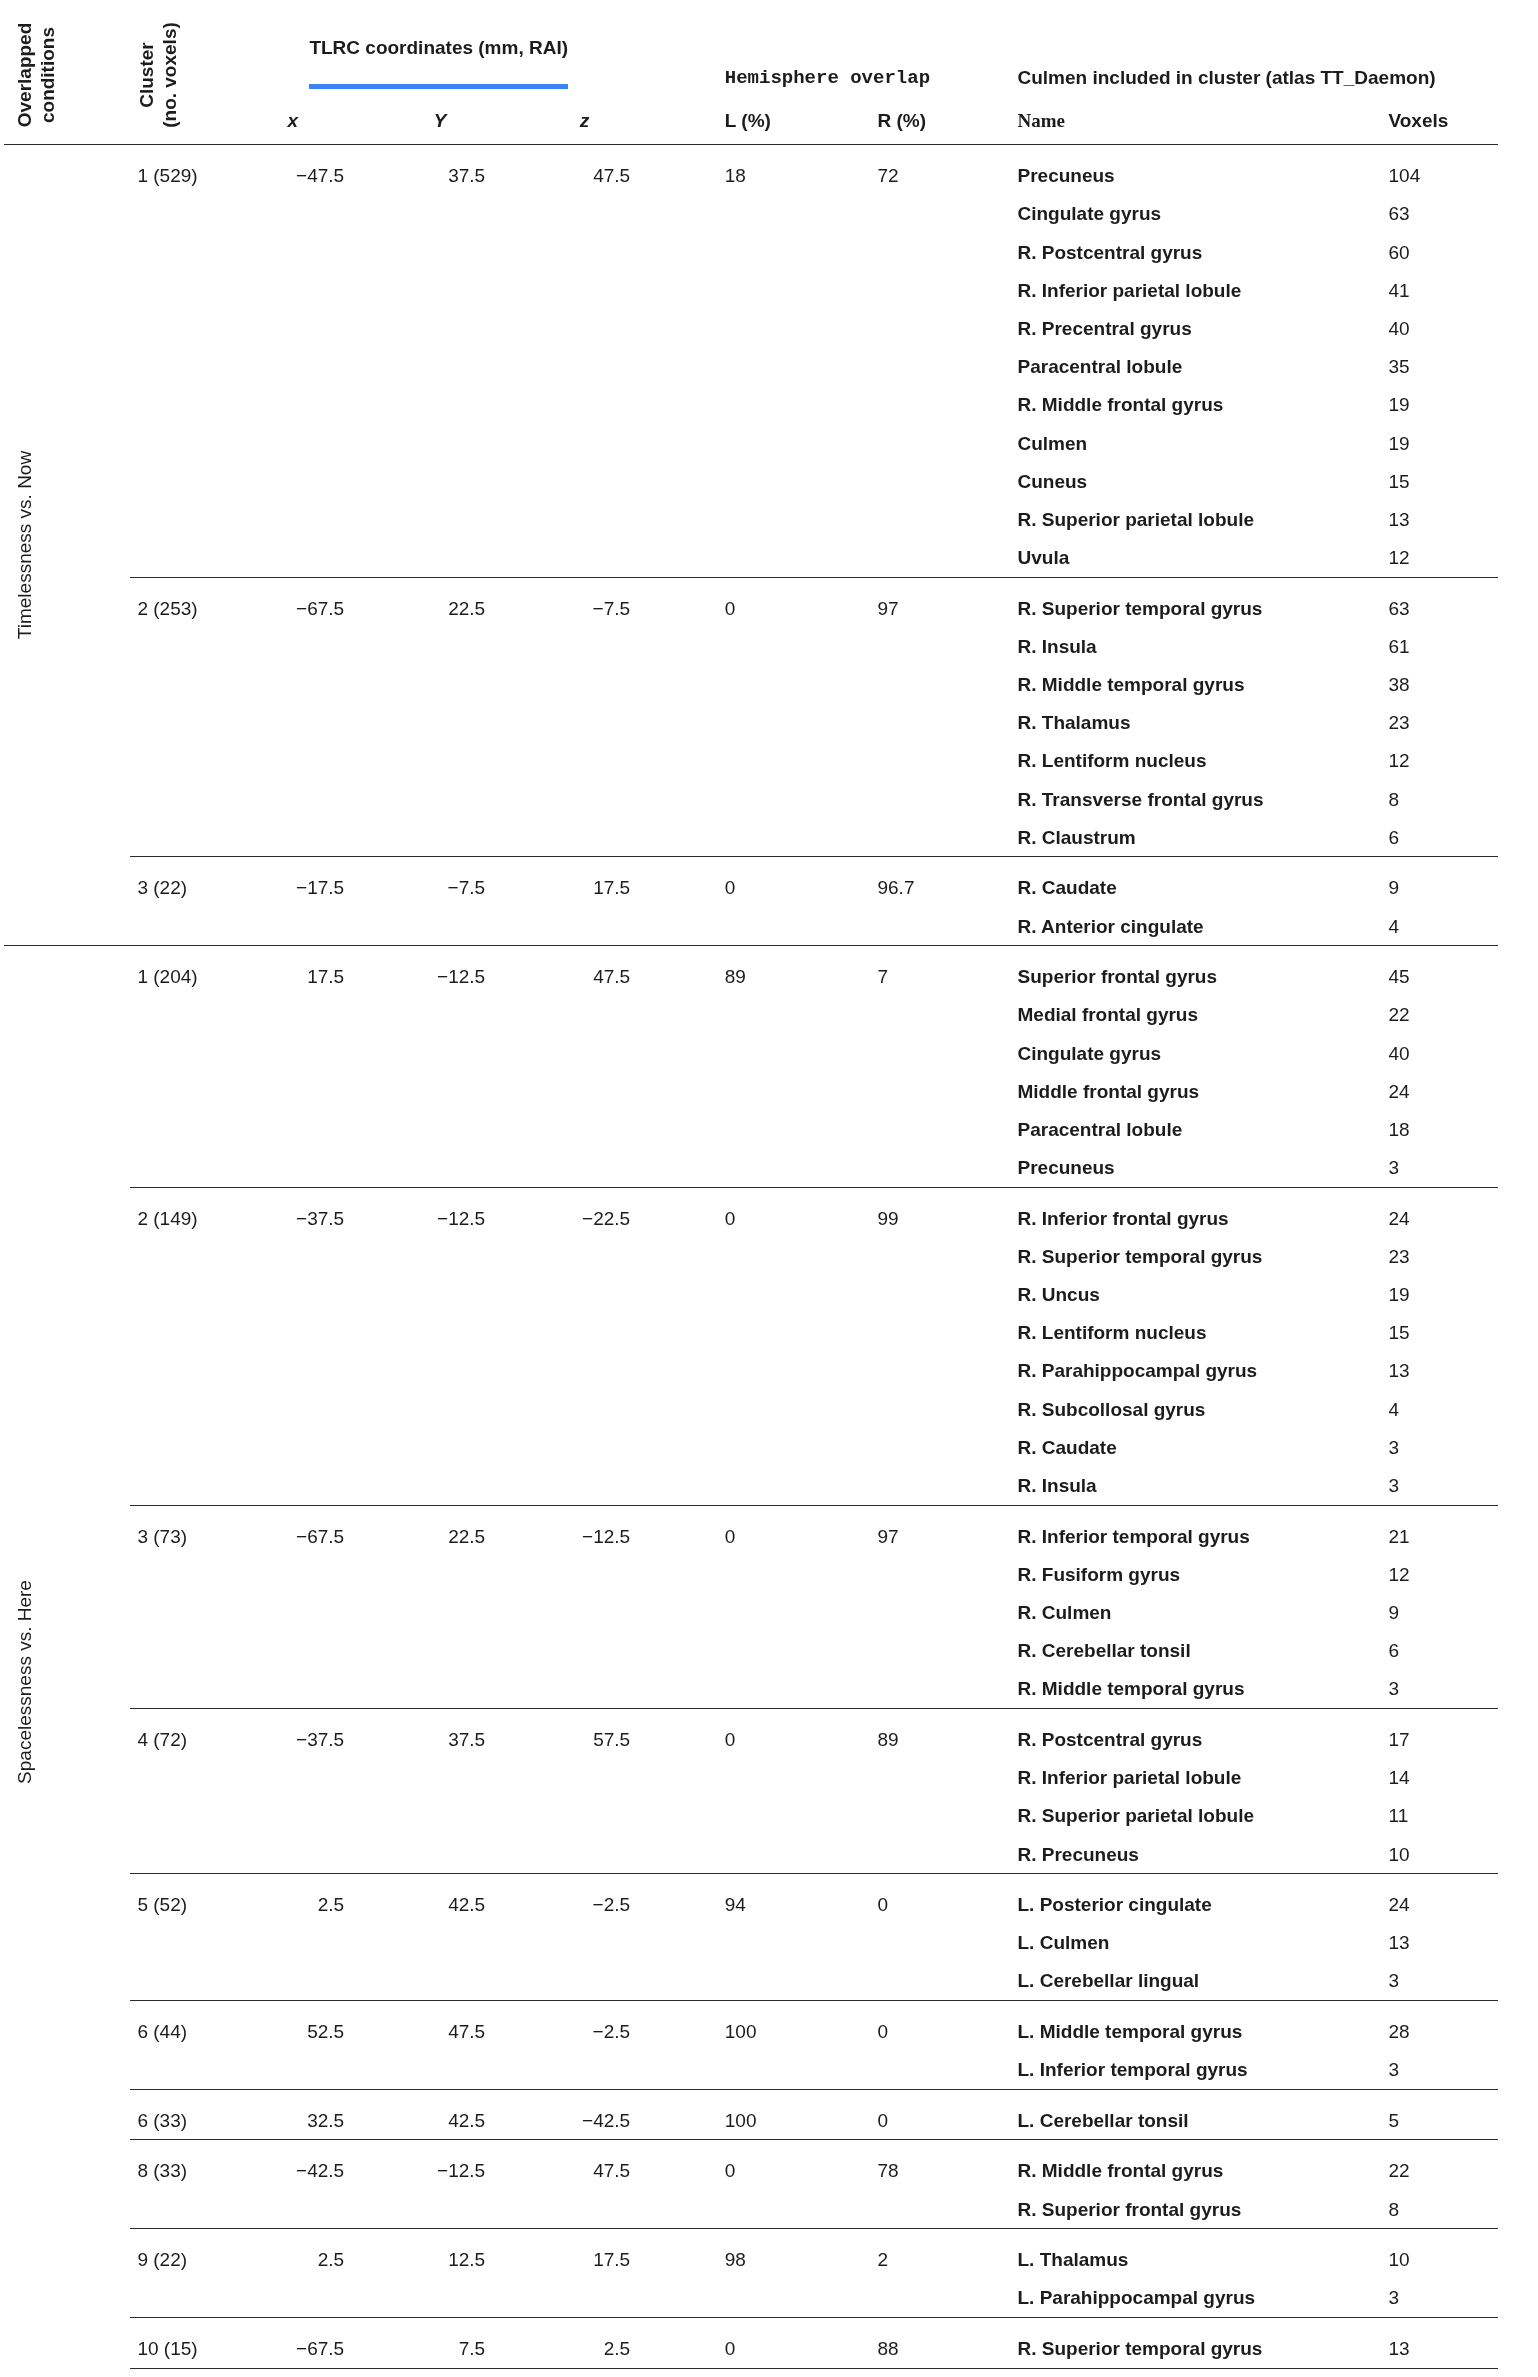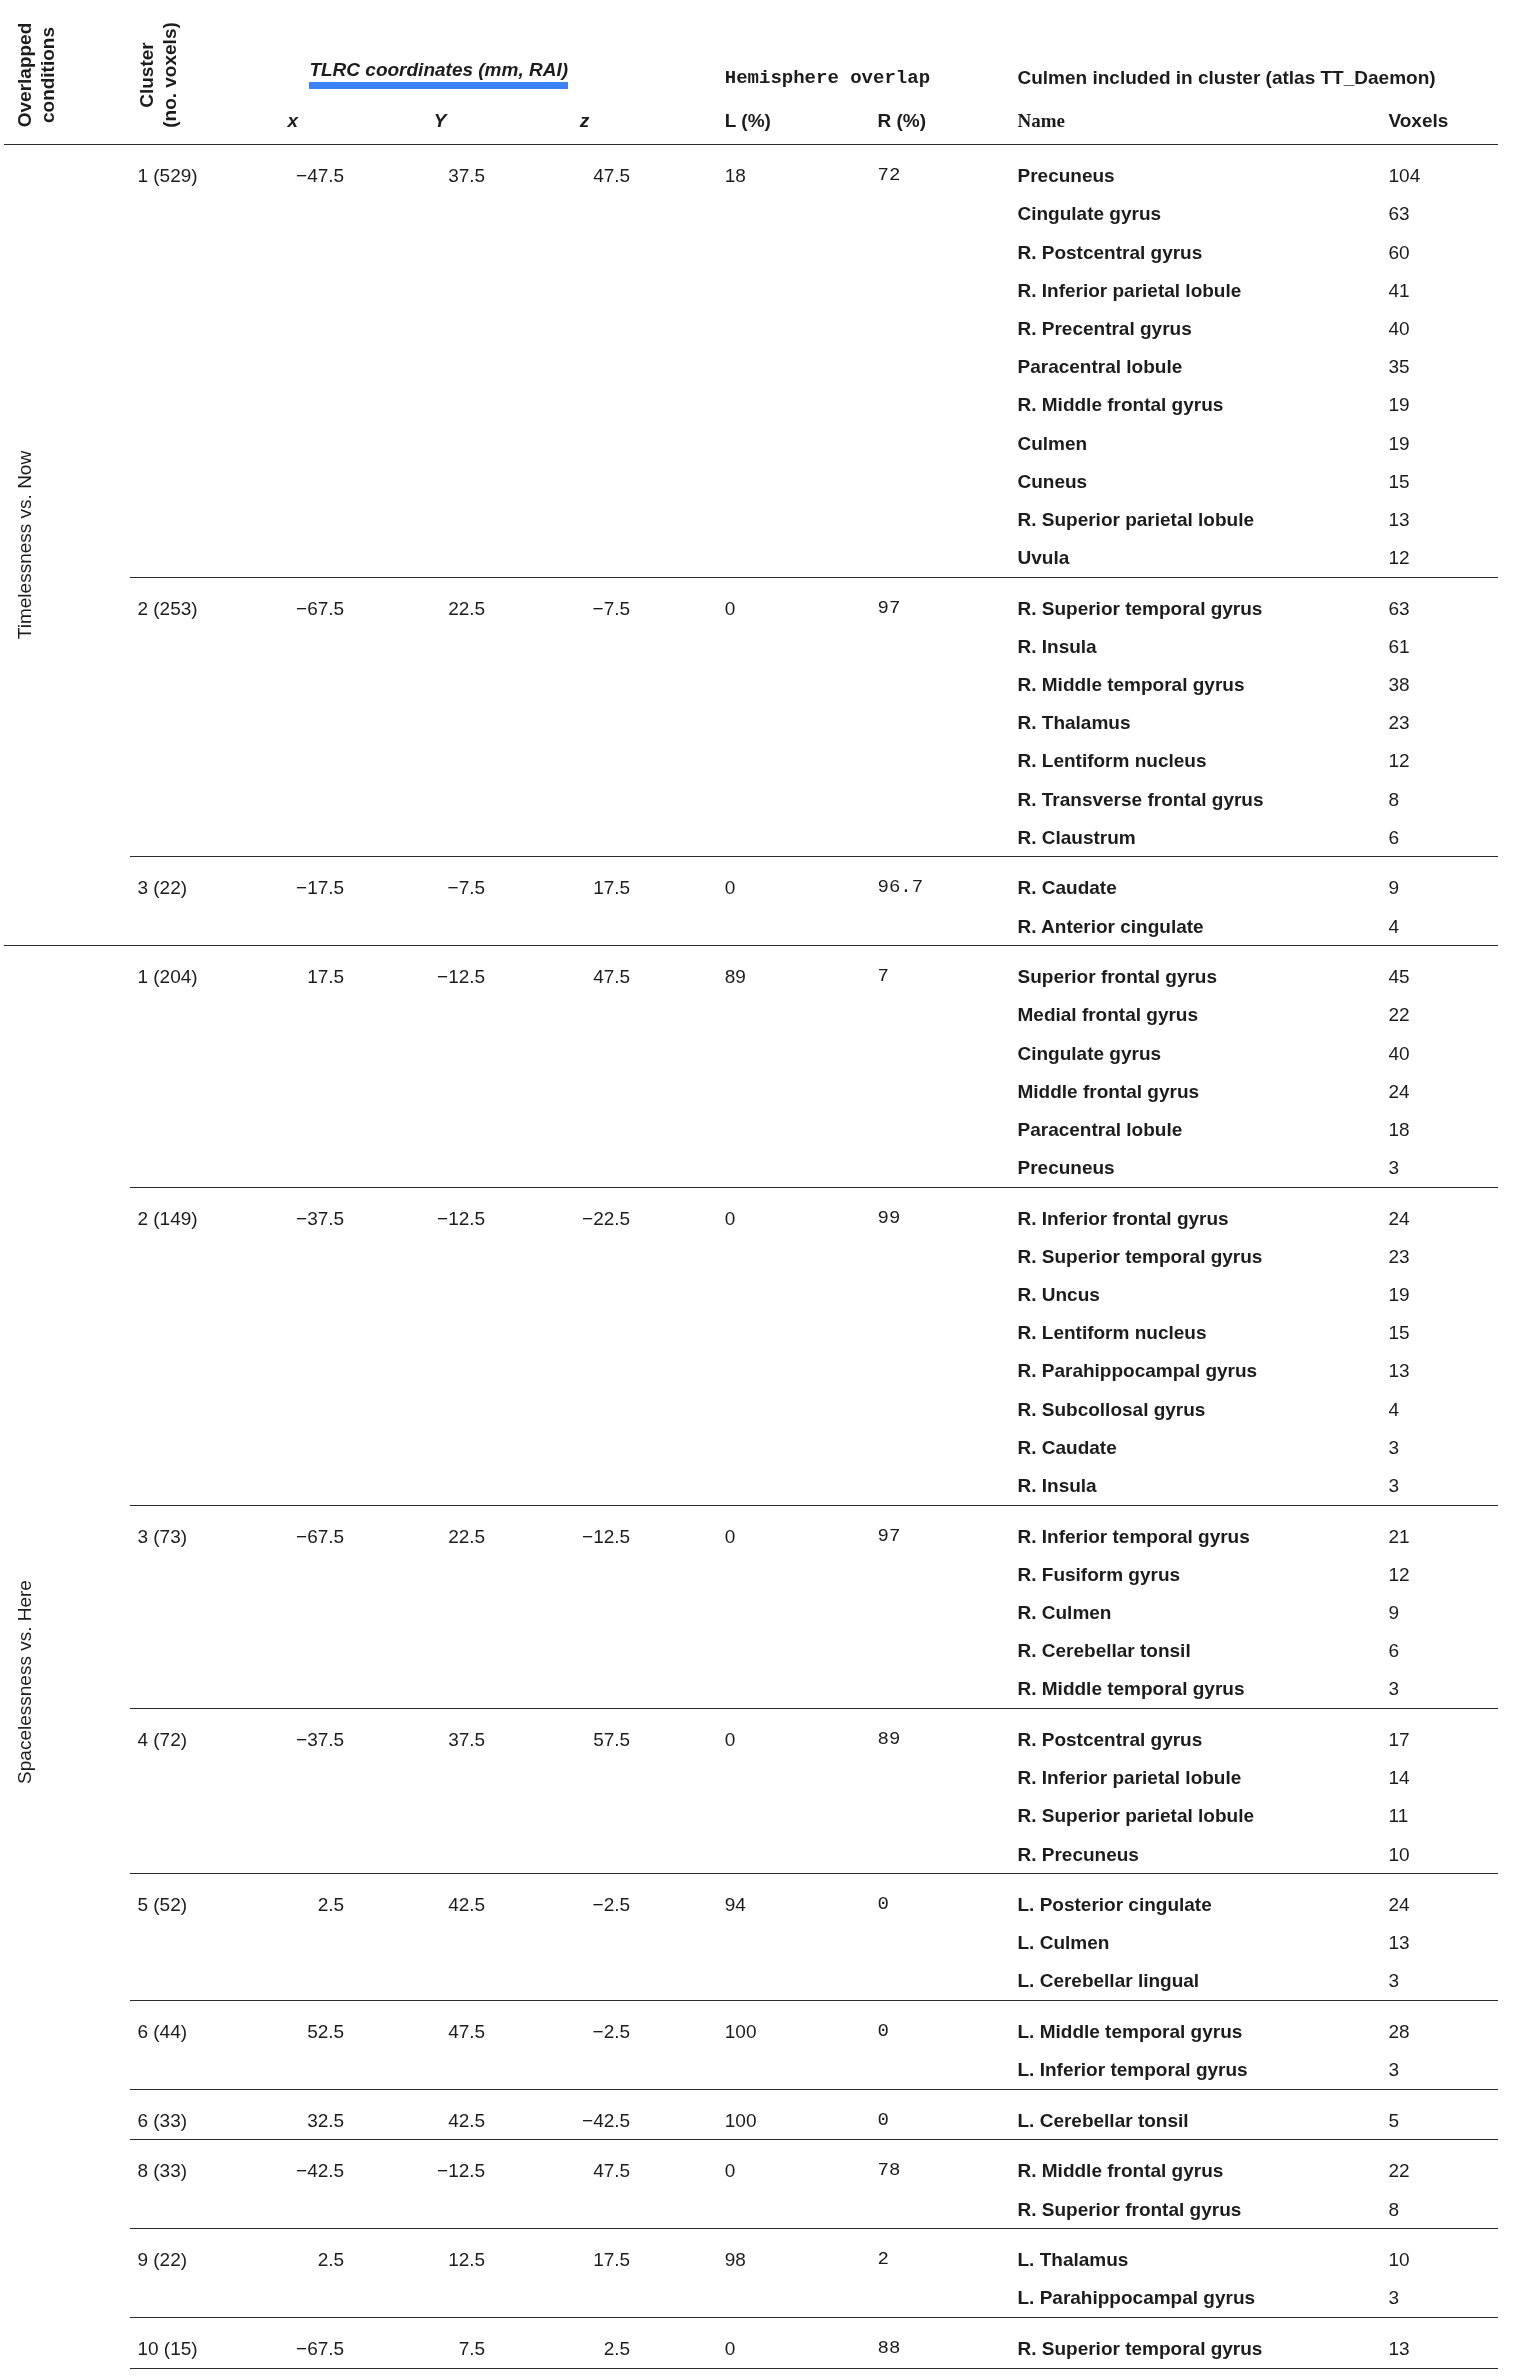--- a/index.html
+++ b/index.html
@@ -20,21 +20,21 @@
   }
 
   
   thead th {
     font-weight: bold;
     text-align: left;
     vertical-align: bottom;
   }
   .spanner { height: 95px; padding-bottom: 11.4px; }
   .sp-tlrc { padding-left: 27.6px; }
-  .sp-tlrc .sp-text { display: inline-block; border-bottom: 7px solid #3b82f6; padding-bottom: 1px; font-style: italic; }
+  .sp-tlrc .sp-text { display: inline-block; border-bottom: 5px solid #3b82f6; padding-bottom: 25px; }
   .sp-hemi { padding-left: 89px; font-family: Liberation Mono, monospace; }
   .sp-reg  { padding-left: 6.7px; }
 
   .subhead th {
     height: 44px;
     padding-bottom: 12.4px;
     border-bottom: 1px solid #2b2b2b;
   }
   .c1h, .c2h { border-bottom: 1px solid #2b2b2b; }
 
@@ -64,21 +64,21 @@
   
   tbody td {
     padding-top: 8.6px;
     padding-bottom: 8.6px;
     vertical-align: top;
     line-height: 21px;
   }
   td.c2 { padding-left: 7.6px; }
   td.c3, td.c4, td.c5 { text-align: right; padding-right: 5.7px; }
   td.c6 { padding-left: 89px; }
-  td.c7 { padding-left: 5.7px; font-family: Liberation Mono, monospace; }
+  td.c7 { padding-left: 5.7px; }
   td.c8 { padding-left: 6.7px; font-weight: bold; }
   td.c9 { padding-left: 6.7px; }
 
   tr.cluster-start td { border-top: 1px solid #2b2b2b; padding-top: 20px; }
 </style>
 </head>
 <body>
 
 <table>
   <colgroup>

